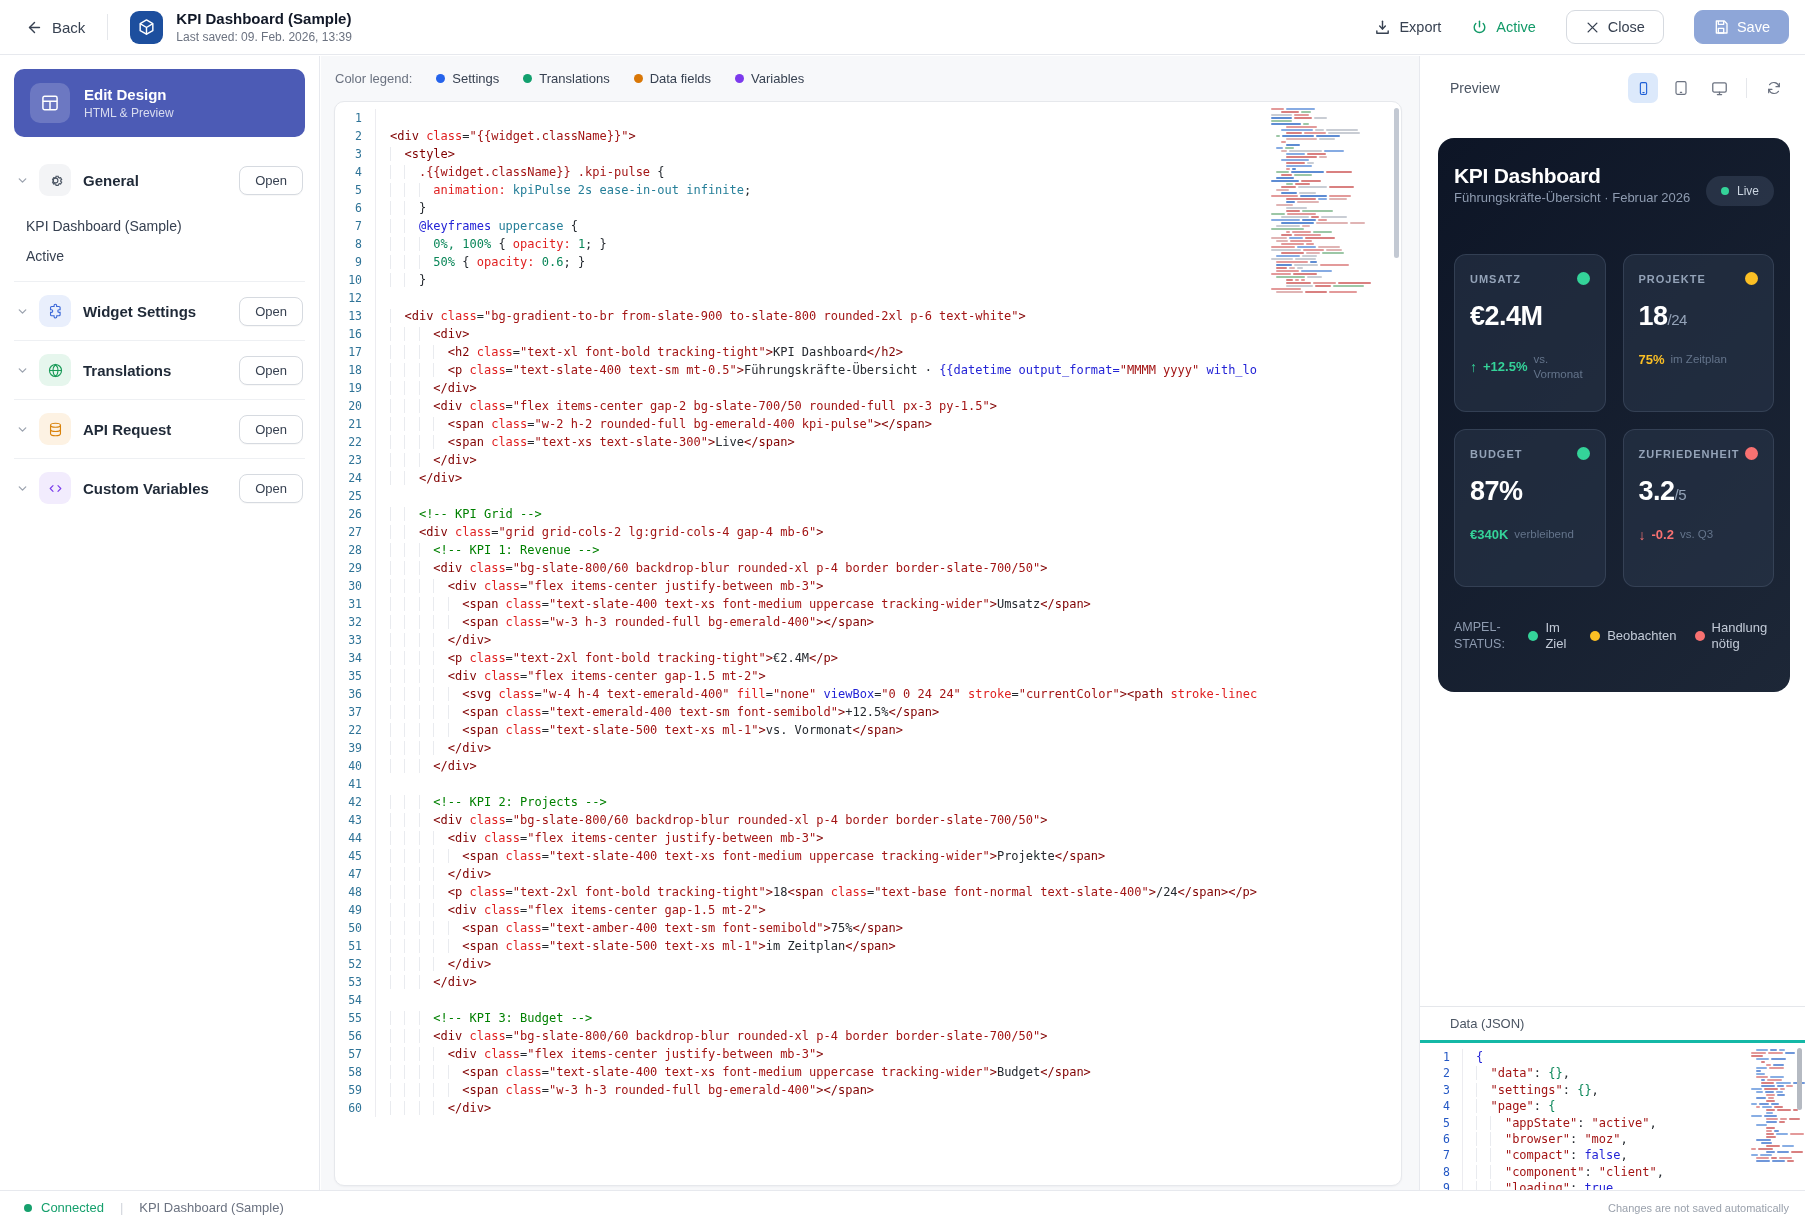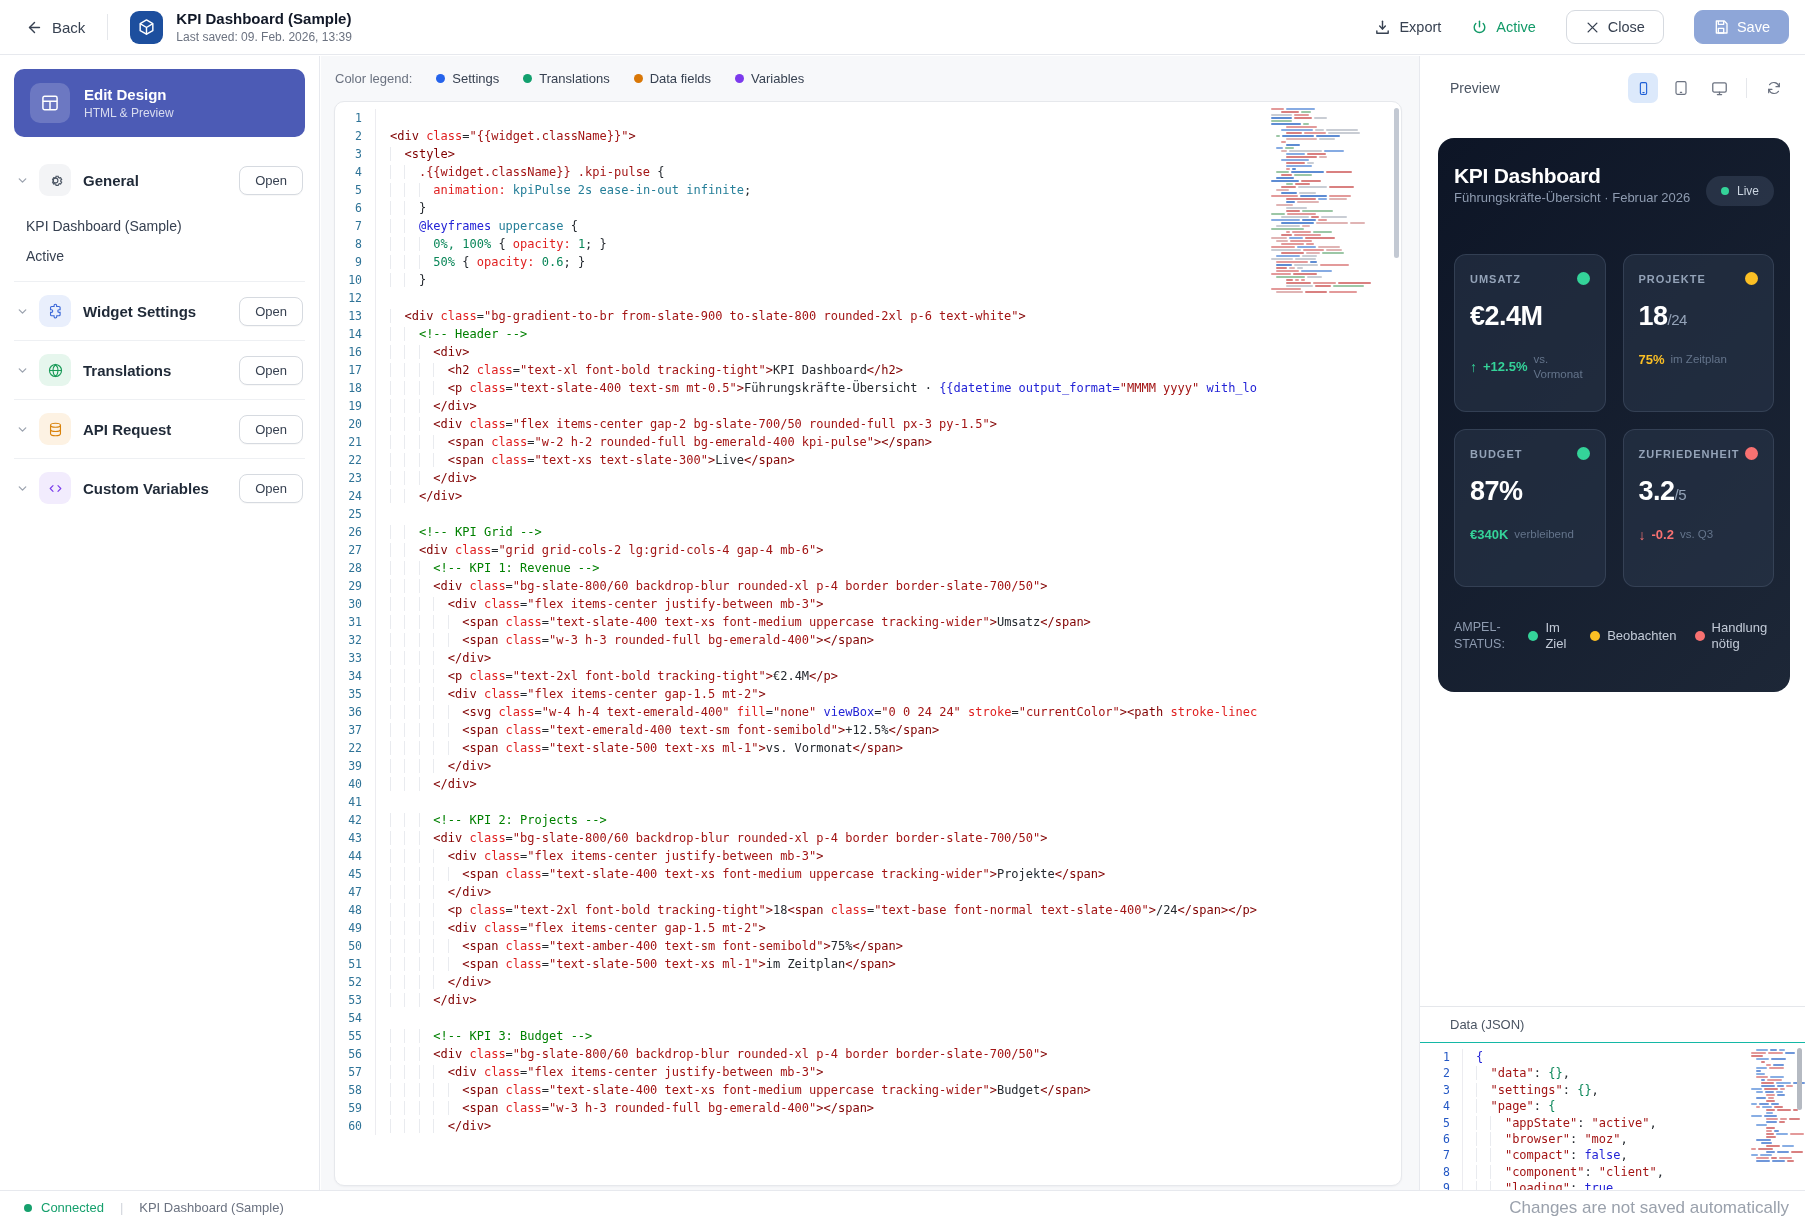--- a/index.html
+++ b/index.html
@@ -86,35 +86,35 @@
   .kc-note { color:#64748b; font-size:11.5px; line-height:1.3; }
   .ampel { display:flex; align-items:center; margin-top:32px; gap:14px; }
   .ampel-label { font-size:12.5px; color:#8e9bb0; width:64px; line-height:1.35; }
   .ampel-items { margin-left:auto; display:flex; align-items:center; gap:18px; }
   .ampel-item { display:flex; align-items:center; gap:7px; }
   .ampel-dot { width:10px; height:10px; border-radius:50%; flex:0 0 auto; }
   .ampel-txt { font-size:13px; color:#c3cbd8; line-height:1.25; }
 
   
   .data-json { position:absolute; left:0; right:0; top:950px; bottom:0; border-top:1px solid #e5e7eb; background:#fff; }
-  .dj-header { height:36px; display:flex; align-items:center; padding-left:30px; font-size:13px; color:#4b5563; border-bottom:1px solid #14b8a6; }
+  .dj-header { height:36px; display:flex; align-items:center; padding-left:30px; font-size:13px; color:#4b5563; border-bottom:3px solid #14b8a6; }
   .dj-editor { position:absolute; top:37px; left:0; right:0; bottom:0; overflow:hidden; padding-top:5px; font-family:"DejaVu Sans Mono","Liberation Mono",monospace; font-size:12px; }
   .jline { display:flex; height:16.4px; line-height:16.4px; white-space:pre; }
   .jnum { flex:0 0 42px; text-align:right; color:#2458c5; font-size:11.5px; padding-right:12px; }
   .jcode { border-left:1px solid #ececf0; padding-left:13px; flex:1; overflow:hidden; }
   .jmini { position:absolute; top:5px; right:18px; width:36px; }
   .jthumb { position:absolute; right:3px; top:4px; width:5px; height:62px; background:#b5bac2; border-radius:3px; }
 
   
   .statusbar { position:absolute; left:0; bottom:0; width:1805px; height:34px; background:#fff; border-top:1px solid #e7e9ee; display:flex; align-items:center; padding:0 16px 0 24px; font-size:13px; }
   .conn-dot { width:8px; height:8px; border-radius:50%; background:#16a06d; margin-right:9px; }
   .conn-txt { color:#16a06d; }
   .sb-sep { color:#d1d5db; margin:0 16px; }
   .doc-txt { color:#6b7280; }
-  .save-note { margin-left:auto; color:#9aa1ac; font-size:17px; }
+  .save-note { margin-left:auto; color:#9aa1ac; font-size:11px; }
 </style>
 </head>
 <body>
 
 <div class="topbar">
   <div class="back-btn">
     <span>
         <svg width="17" height="17" viewBox="0 0 24 24" fill="none" stroke="#374151" stroke-width="2" stroke-linecap="round" stroke-linejoin="round">
           <path d="M19 12H5"></path>
           <path d="M12 19l-7-7 7-7"></path>
@@ -298,21 +298,20 @@
         <div class="cline"><span class="cnum">3</span><span class="ccode"><span class="tk-i">  </span><span class="tk-t">&lt;style&gt;</span></span></div>
         <div class="cline"><span class="cnum">4</span><span class="ccode"><span class="tk-i">    </span><span class="tk-s">.{{widget.className}} .kpi-pulse</span><span class="tk-x"> {</span></span></div>
         <div class="cline"><span class="cnum">5</span><span class="ccode"><span class="tk-i">      </span><span class="tk-a">animation:</span><span class="tk-v"> kpiPulse 2s ease-in-out infinite</span><span class="tk-x">;</span></span></div>
         <div class="cline"><span class="cnum">6</span><span class="ccode"><span class="tk-i">    </span><span class="tk-x">}</span></span></div>
         <div class="cline"><span class="cnum">7</span><span class="ccode"><span class="tk-i">    </span><span class="tk-k">@keyframes</span><span class="tk-v"> uppercase</span><span class="tk-x"> {</span></span></div>
         <div class="cline"><span class="cnum">8</span><span class="ccode"><span class="tk-i">      </span><span class="tk-n">0%, 100%</span><span class="tk-x"> { </span><span class="tk-a">opacity:</span><span class="tk-x"> </span><span class="tk-n">1</span><span class="tk-x">; }</span></span></div>
         <div class="cline"><span class="cnum">9</span><span class="ccode"><span class="tk-i">      </span><span class="tk-n">50%</span><span class="tk-x"> { </span><span class="tk-a">opacity:</span><span class="tk-x"> </span><span class="tk-n">0.6</span><span class="tk-x">; }</span></span></div>
         <div class="cline"><span class="cnum">10</span><span class="ccode"><span class="tk-i">    </span><span class="tk-x">}</span></span></div>
         <div class="cline"><span class="cnum">12</span><span class="ccode"></span></div>
         <div class="cline"><span class="cnum">13</span><span class="ccode"><span class="tk-i">  </span><span class="tk-t">&lt;div </span><span class="tk-a">class</span><span class="tk-x">=</span><span class="tk-s">"bg-gradient-to-br from-slate-900 to-slate-800 rounded-2xl p-6 text-white"</span><span class="tk-t">&gt;</span></span></div>
-        <div class="cline"><span class="cnum">14</span><span class="ccode"><span class="tk-i">    </span><span class="tk-c">&lt;!-- Header --&gt;</span></span></div>
         <div class="cline"><span class="cnum">16</span><span class="ccode"><span class="tk-i">      </span><span class="tk-t">&lt;div&gt;</span></span></div>
         <div class="cline"><span class="cnum">17</span><span class="ccode"><span class="tk-i">        </span><span class="tk-t">&lt;h2 </span><span class="tk-a">class</span><span class="tk-x">=</span><span class="tk-s">"text-xl font-bold tracking-tight"</span><span class="tk-t">&gt;</span><span class="tk-x">KPI Dashboard</span><span class="tk-t">&lt;/h2&gt;</span></span></div>
         <div class="cline"><span class="cnum">18</span><span class="ccode"><span class="tk-i">        </span><span class="tk-t">&lt;p </span><span class="tk-a">class</span><span class="tk-x">=</span><span class="tk-s">"text-slate-400 text-sm mt-0.5"</span><span class="tk-t">&gt;</span><span class="tk-x">Führungskräfte-Übersicht · </span><span class="tk-k">{{datetime output_format=</span><span class="tk-s">"MMMM yyyy"</span><span class="tk-k"> with_lo</span></span></div>
         <div class="cline"><span class="cnum">19</span><span class="ccode"><span class="tk-i">      </span><span class="tk-t">&lt;/div&gt;</span></span></div>
         <div class="cline"><span class="cnum">20</span><span class="ccode"><span class="tk-i">      </span><span class="tk-t">&lt;div </span><span class="tk-a">class</span><span class="tk-x">=</span><span class="tk-s">"flex items-center gap-2 bg-slate-700/50 rounded-full px-3 py-1.5"</span><span class="tk-t">&gt;</span></span></div>
         <div class="cline"><span class="cnum">21</span><span class="ccode"><span class="tk-i">        </span><span class="tk-t">&lt;span </span><span class="tk-a">class</span><span class="tk-x">=</span><span class="tk-s">"w-2 h-2 rounded-full bg-emerald-400 kpi-pulse"</span><span class="tk-t">&gt;&lt;/span&gt;</span></span></div>
         <div class="cline"><span class="cnum">22</span><span class="ccode"><span class="tk-i">        </span><span class="tk-t">&lt;span </span><span class="tk-a">class</span><span class="tk-x">=</span><span class="tk-s">"text-xs text-slate-300"</span><span class="tk-t">&gt;</span><span class="tk-x">Live</span><span class="tk-t">&lt;/span&gt;</span></span></div>
         <div class="cline"><span class="cnum">23</span><span class="ccode"><span class="tk-i">      </span><span class="tk-t">&lt;/div&gt;</span></span></div>
         <div class="cline"><span class="cnum">24</span><span class="ccode"><span class="tk-i">    </span><span class="tk-t">&lt;/div&gt;</span></span></div>
         <div class="cline"><span class="cnum">25</span><span class="ccode"></span></div>

